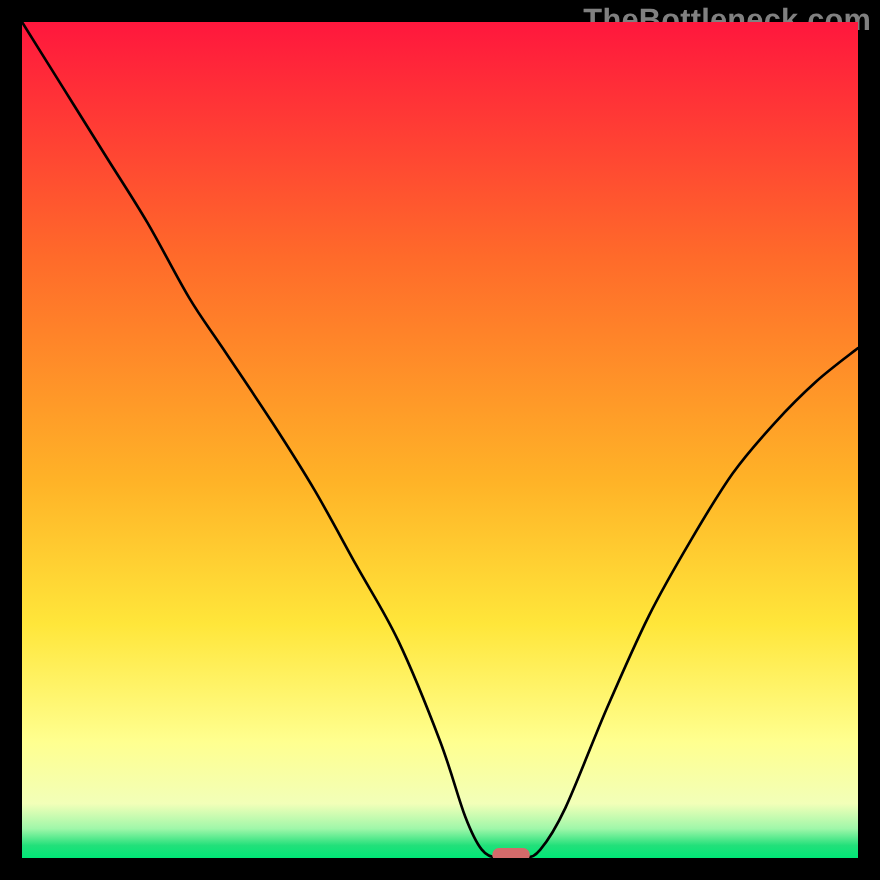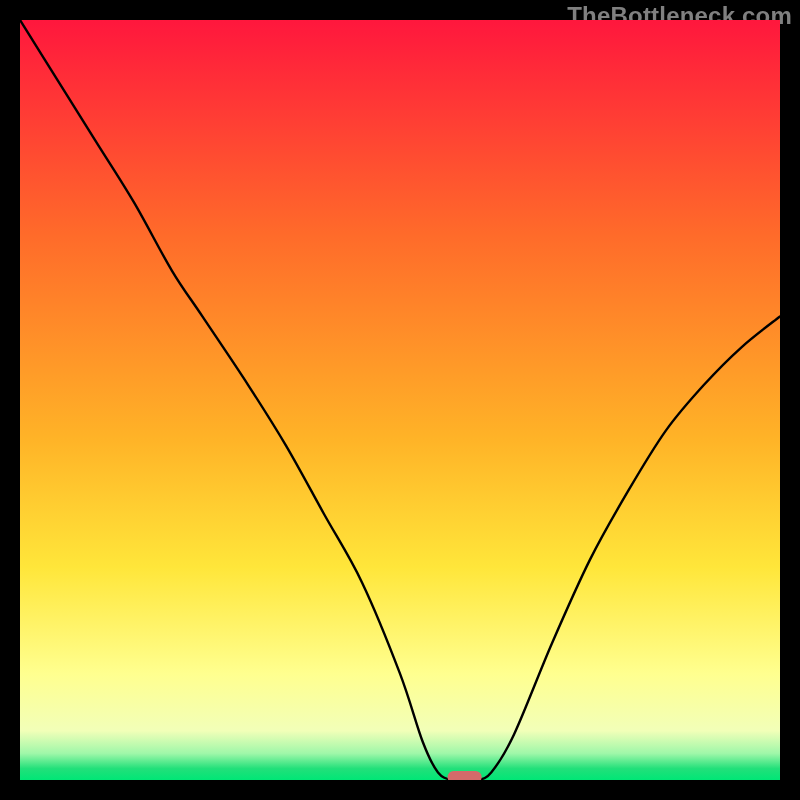--- a/index.html
+++ b/index.html
@@ -22,21 +22,21 @@
     left: 20px;
     top: 20px;
     width: 760px;
     height: 760px;
     overflow: hidden;
   }
   .attribution {
     position: absolute;
     top: 2px;
     right: 8px;
-    font-size: 24px;
+    font-size: 28px;
     font-weight: 600;
     color: #808080;
     letter-spacing: 0.2px;
   }
   svg {
     display: block;
   }
 </style>
 </head>
 <body>

